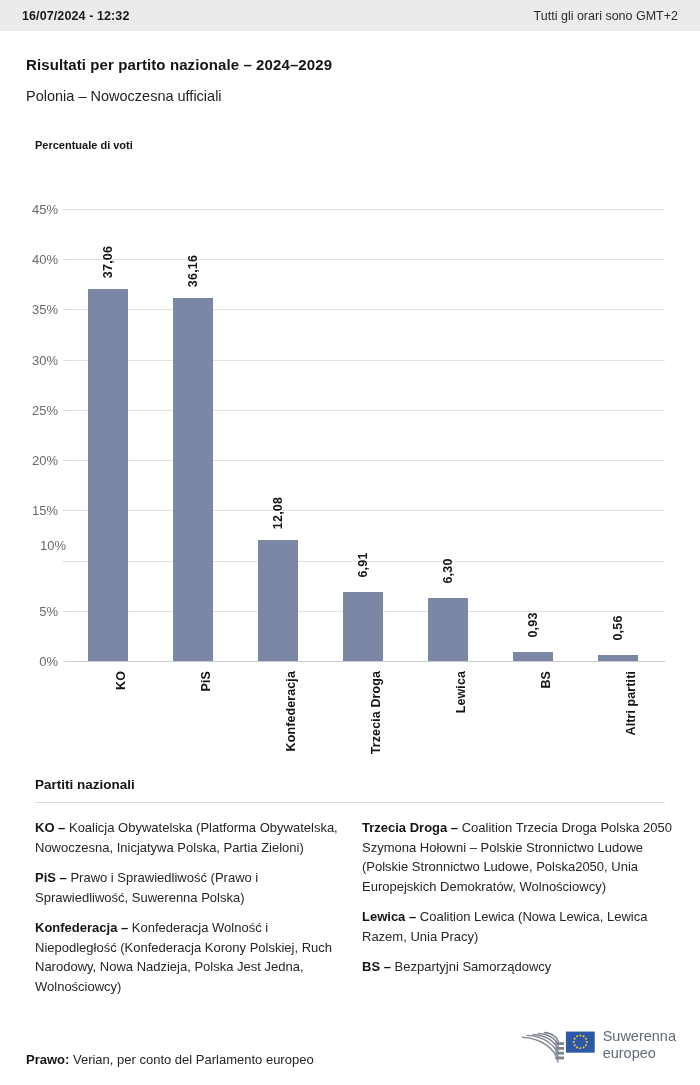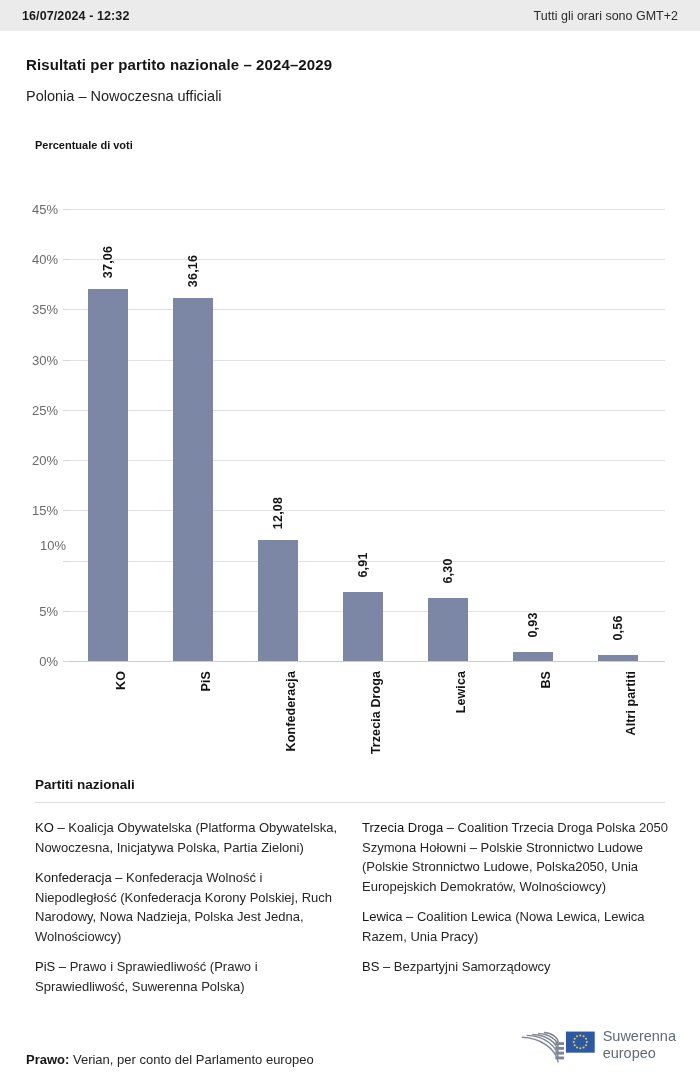--- a/index.html
+++ b/index.html
@@ -161,21 +161,21 @@
     position: absolute;
     top: 818px;
     width: 310px;
     font-size: 13px;
     line-height: 19.5px;
     color: #262626;
   }
   .legend-col.left  { left: 35px; }
   .legend-col.right { left: 362px; }
   .legend-entry { margin-bottom: 11px; }
-  .legend-entry b { font-weight: normal; color: #151515; }
+  .legend-entry b { font-weight: bold; color: #151515; }
 
   
   .source {
     position: absolute;
     left: 26px; top: 1052px;
     font-size: 13px;
     color: #262626;
   }
   .source b { font-weight: bold; color: #151515; }
 
@@ -277,22 +277,22 @@
       <div class="cat-label" style="left: 453.5px;">Lewica</div>
       <div class="cat-label" style="left: 538.5px;">BS</div>
       <div class="cat-label" style="left: 623.5px;">Altri partiti</div>
     </div>
 </div>
 
 <div class="legend-title">Partiti nazionali</div>
 <div class="legend-rule"></div>
 <div class="legend-col left" id="legend-left">
     <div class="legend-entry"><b>KO –</b><span> Koalicja Obywatelska (Platforma Obywatelska, Nowoczesna, Inicjatywa Polska, Partia Zieloni)</span></div>
+    <div class="legend-entry"><b>PiS –</b><span> Prawo i Sprawiedliwość (Prawo i Sprawiedliwość, Suwerenna Polska)</span></div>
     <div class="legend-entry"><b>Konfederacja –</b><span> Konfederacja Wolność i Niepodległość (Konfederacja Korony Polskiej, Ruch Narodowy, Nowa Nadzieja, Polska Jest Jedna, Wolnościowcy)</span></div>
-    <div class="legend-entry"><b>PiS –</b><span> Prawo i Sprawiedliwość (Prawo i Sprawiedliwość, Suwerenna Polska)</span></div>
   </div>
 <div class="legend-col right" id="legend-right">
     <div class="legend-entry"><b>Trzecia Droga –</b><span> Coalition Trzecia Droga Polska 2050 Szymona Hołowni – Polskie Stronnictwo Ludowe (Polskie Stronnictwo Ludowe, Polska2050, Unia Europejskich Demokratów, Wolnościowcy)</span></div>
     <div class="legend-entry"><b>Lewica –</b><span> Coalition Lewica (Nowa Lewica, Lewica Razem, Unia Pracy)</span></div>
     <div class="legend-entry"><b>BS –</b><span> Bezpartyjni Samorządowcy</span></div>
   </div>
 
 <div class="source">
   <b>Prawo:</b><span> Verian, per conto del Parlamento europeo</span>
 </div>

